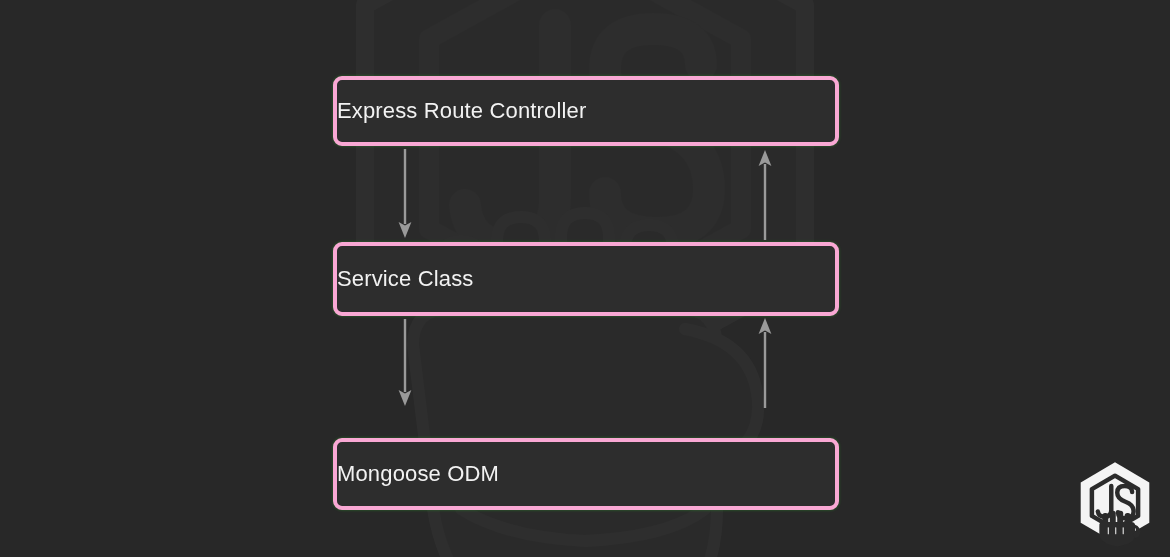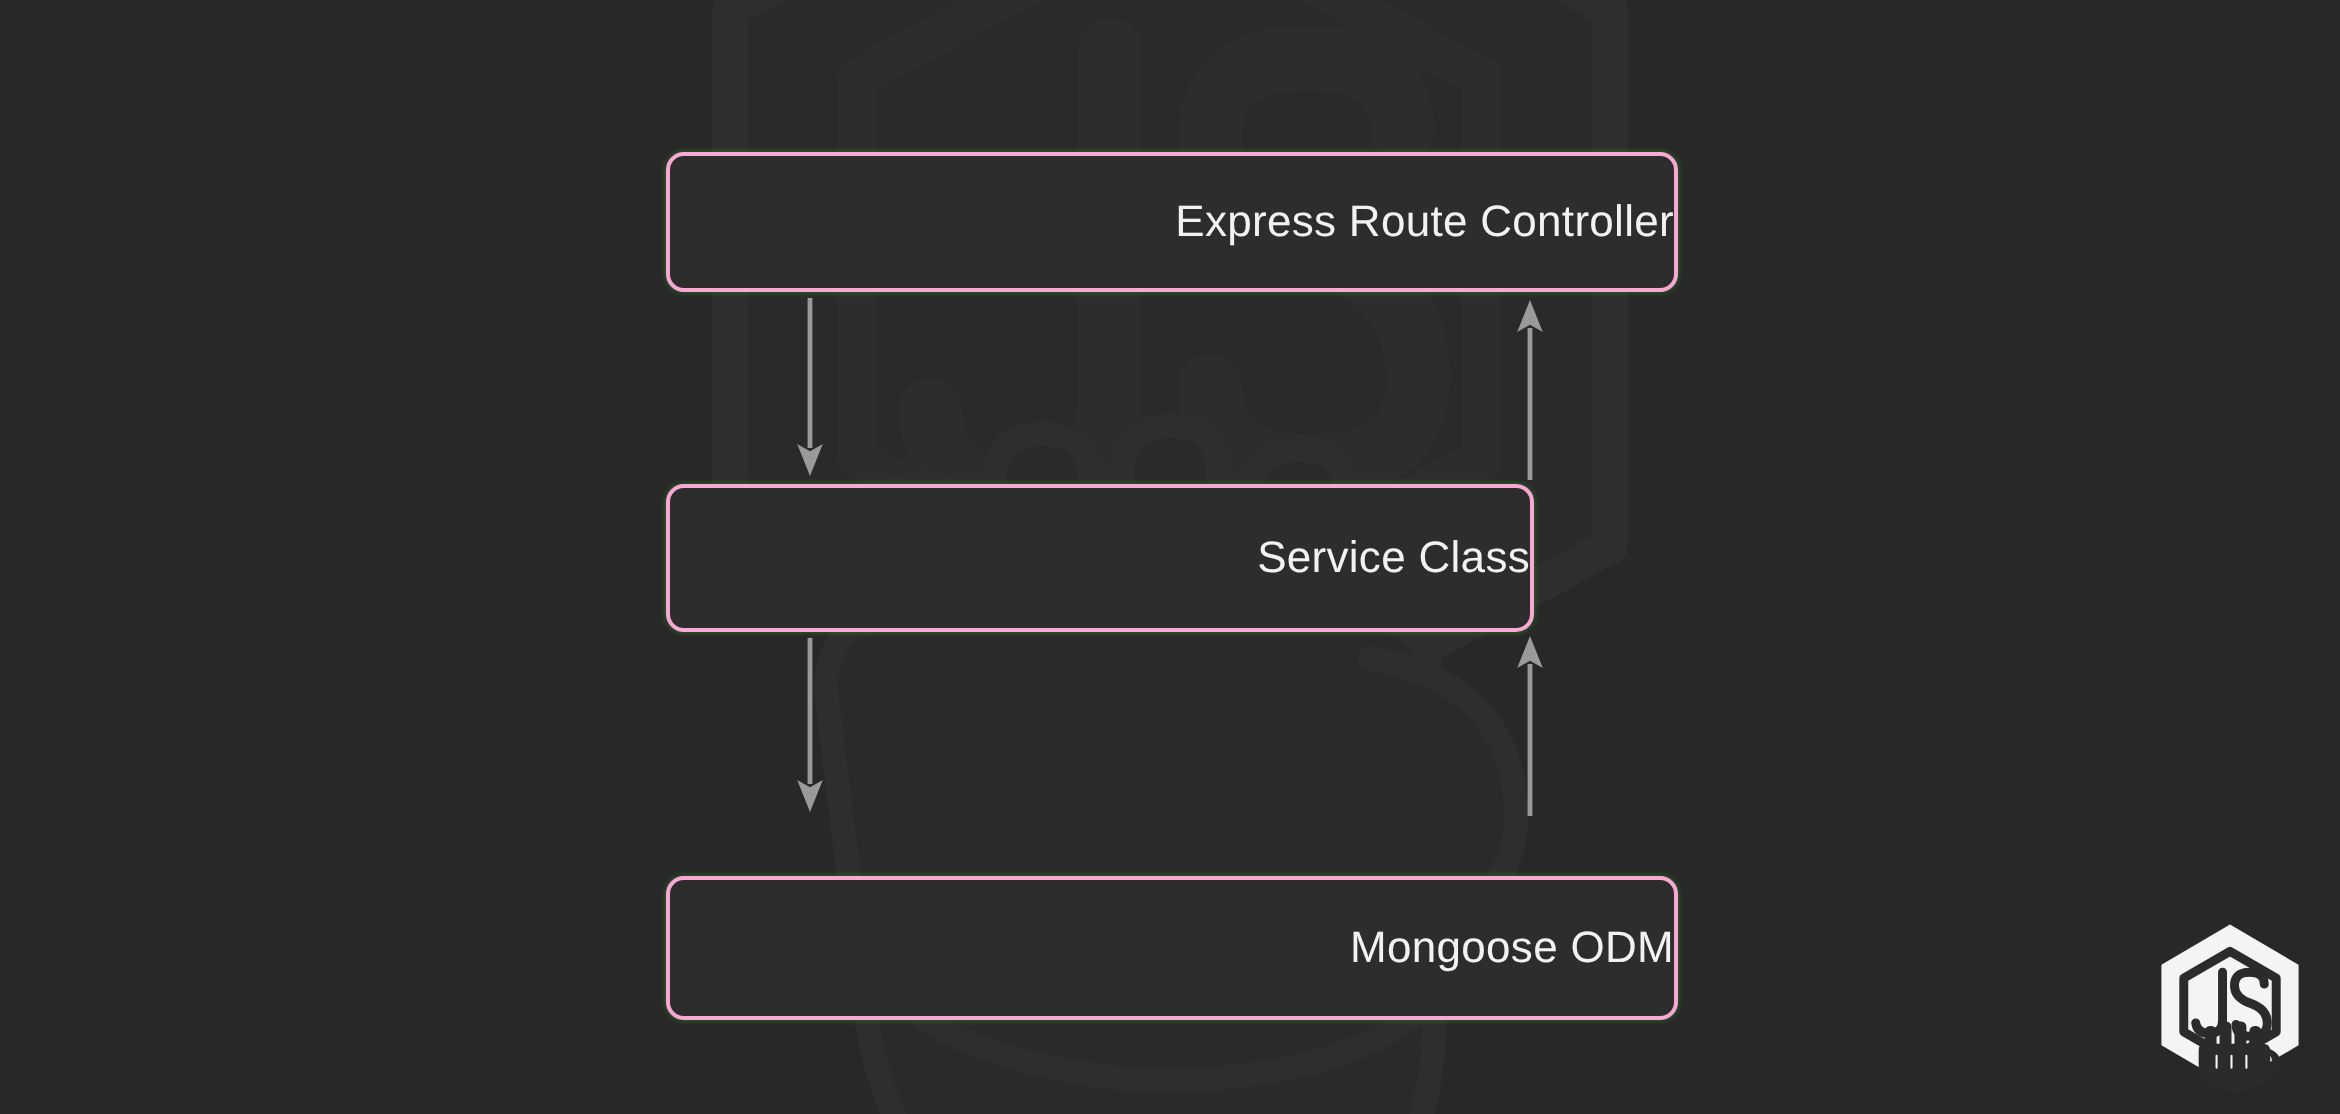--- a/index.html
+++ b/index.html
@@ -37,25 +37,25 @@
   
   #diagram {
     position: absolute;
     inset: 0;
   }
 
   .node-box {
     position: absolute;
     box-sizing: border-box;
     background: #2d2d2d;
-    border: 2px solid #f9a8d4;
+    border: 4px solid #f9a8d4;
     border-radius: 9px;
     display: flex;
     align-items: center;
-    justify-content: flex-end;
+    justify-content: flex-start;
     box-shadow: 0 0 3px rgba(40,200,40,0.45);
   }
   .node-label {
     color: #f2f2f2;
     font-size: 22px;
     font-weight: 400;
     letter-spacing: 0.15px;
     line-height: 1;
     white-space: nowrap;
   }
@@ -112,21 +112,21 @@
       <path d="M128 330 Q150 344 190 346 Q232 344 250 330"></path>
     </g>
   </svg>
 
   <div id="diagram">
 
     <div class="node-box" id="box-controller" style="left: 333px; top: 76px; width: 506px; height: 70px;">
       <span class="node-label">Express Route Controller</span>
     </div>
 
-    <div class="node-box" id="box-service" style="left: 333px; top: 242px; width: 434px; height: 74px; padding-left: 32px;">
+    <div class="node-box" id="box-service" style="left: 333px; top: 242px; width: 506px; height: 74px;">
       <span class="node-label">Service Class</span>
     </div>
 
     <div class="node-box" id="box-odm" style="left: 333px; top: 410px; width: 506px; height: 72px;">
       <span class="node-label">Mongoose ODM</span>
     </div>
 
   </div>
 
   <svg id="arrows" viewBox="0 0 1170 557" xmlns="http://www.w3.org/2000/svg">

